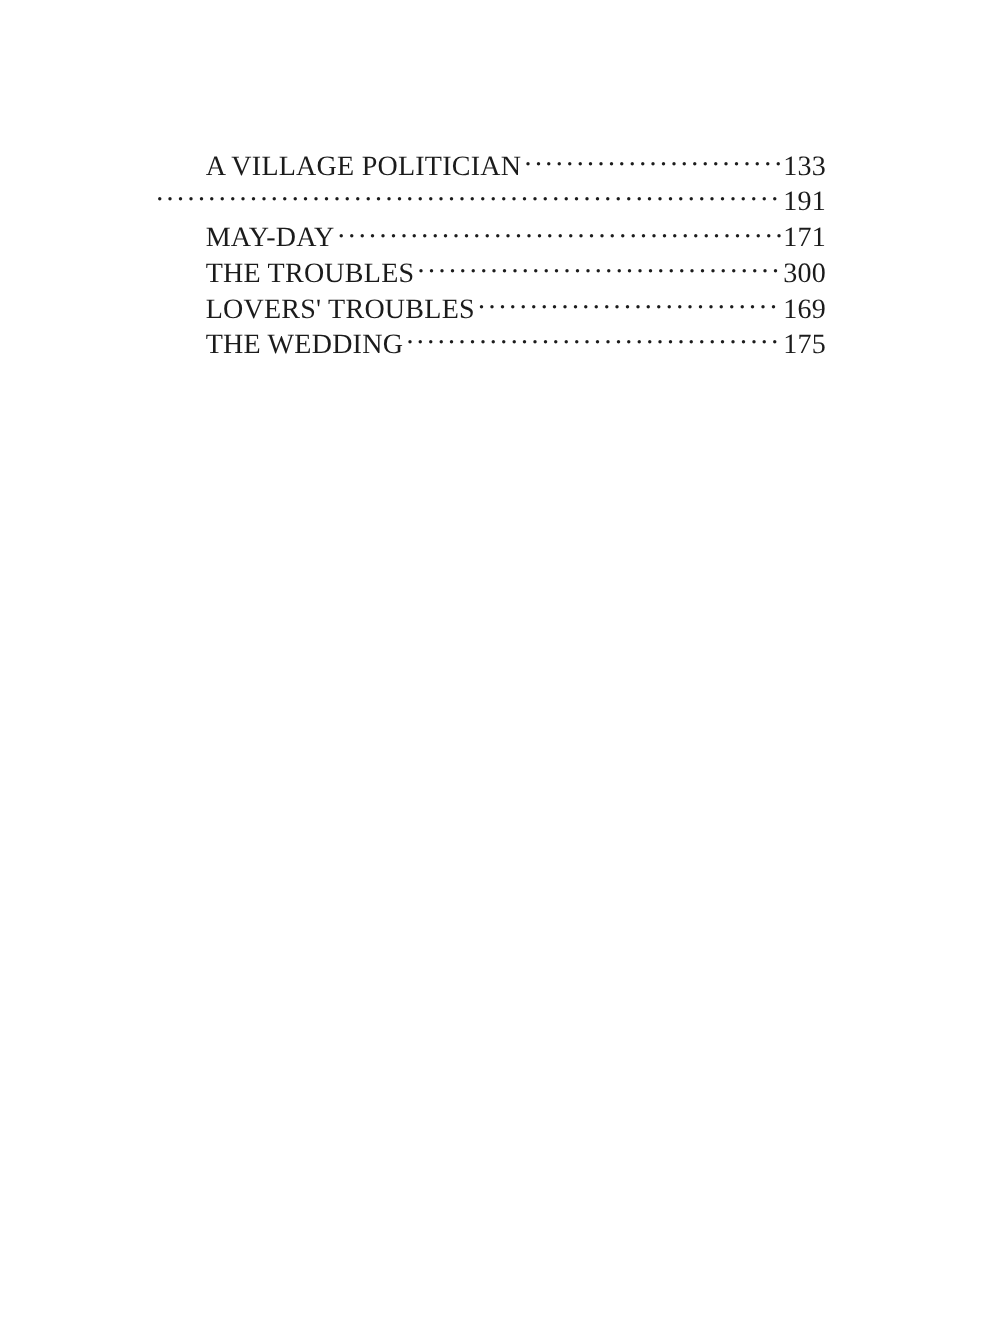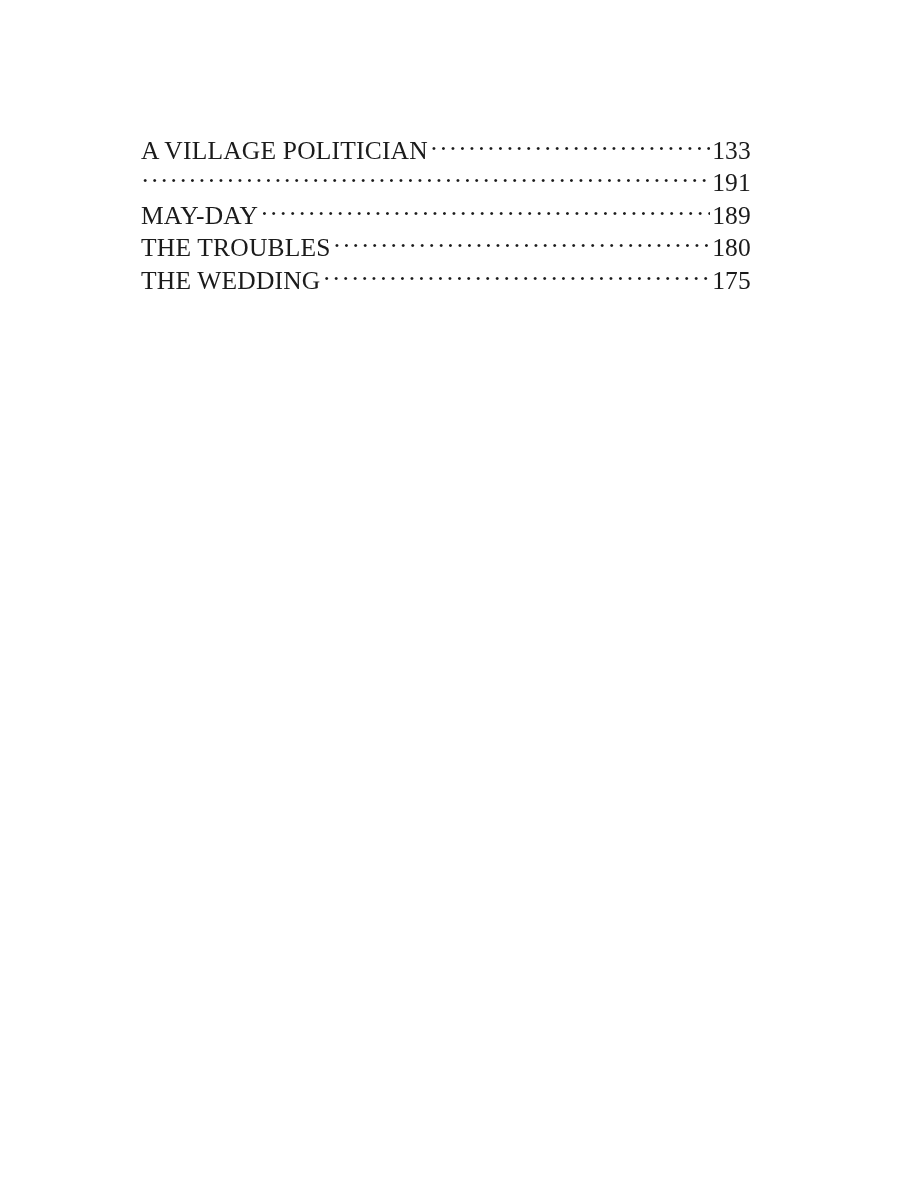--- a/index.html
+++ b/index.html
@@ -36,20 +36,21 @@
     font-size: 25.5px;
     line-height: 31px;
     letter-spacing: 0.2px;
     color: #1b1b1b;
     white-space: nowrap;
   }
 
   .toc-title {
     flex: 0 0 auto;
     padding-right: 2px;
+    margin-left: 46px;
   }
 
   .toc-leader {
     flex: 1 1 auto;
     position: relative;
     overflow: hidden;
     height: 1em;
     margin: 0 1px;
   }
 
@@ -85,29 +86,34 @@
     </div>
 
     <div class="toc-entry">
       <span class="toc-leader"></span>
       <span class="toc-page">191</span>
     </div>
 
     <div class="toc-entry">
       <span class="toc-title">MAY-DAY</span>
       <span class="toc-leader"></span>
-      <span class="toc-page">189</span>
+      <span class="toc-page">171</span>
     </div>
 
     <div class="toc-entry">
       <span class="toc-title">THE TROUBLES</span>
       <span class="toc-leader"></span>
-      <span class="toc-page">180</span>
+      <span class="toc-page">300</span>
     </div>
 
+    <div class="toc-entry">
+      <span class="toc-title">LOVERS' TROUBLES</span>
+      <span class="toc-leader"></span>
+      <span class="toc-page">169</span>
+    </div>
 
     <div class="toc-entry">
       <span class="toc-title">THE WEDDING</span>
       <span class="toc-leader"></span>
       <span class="toc-page">175</span>
     </div>
 
   </div>
 
 </div>

